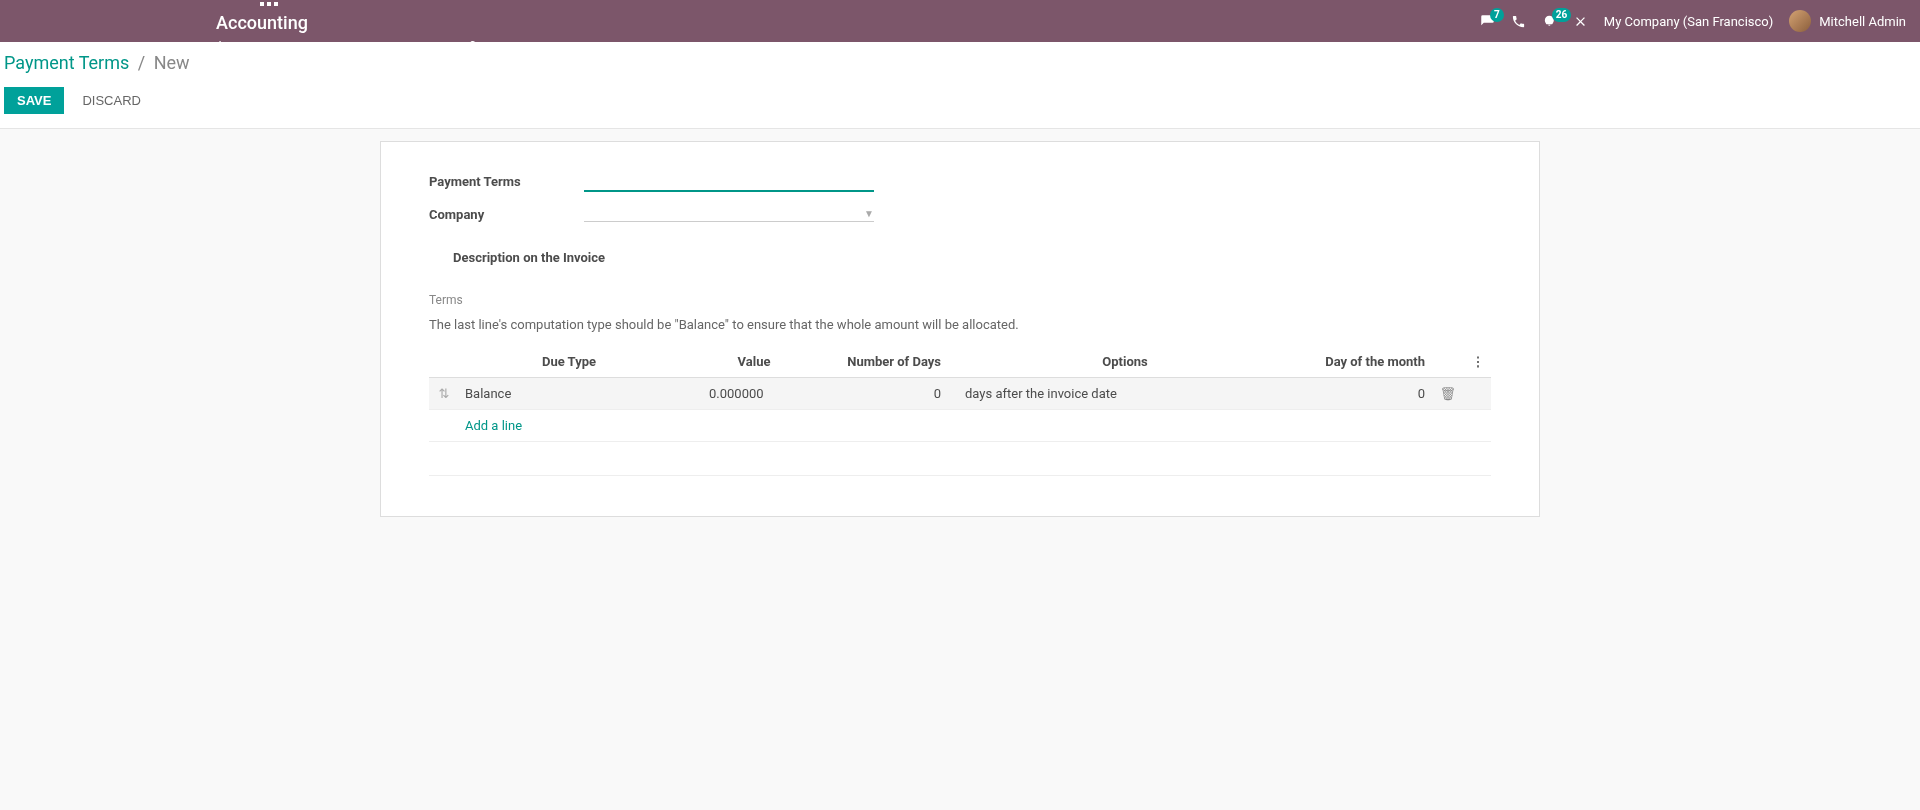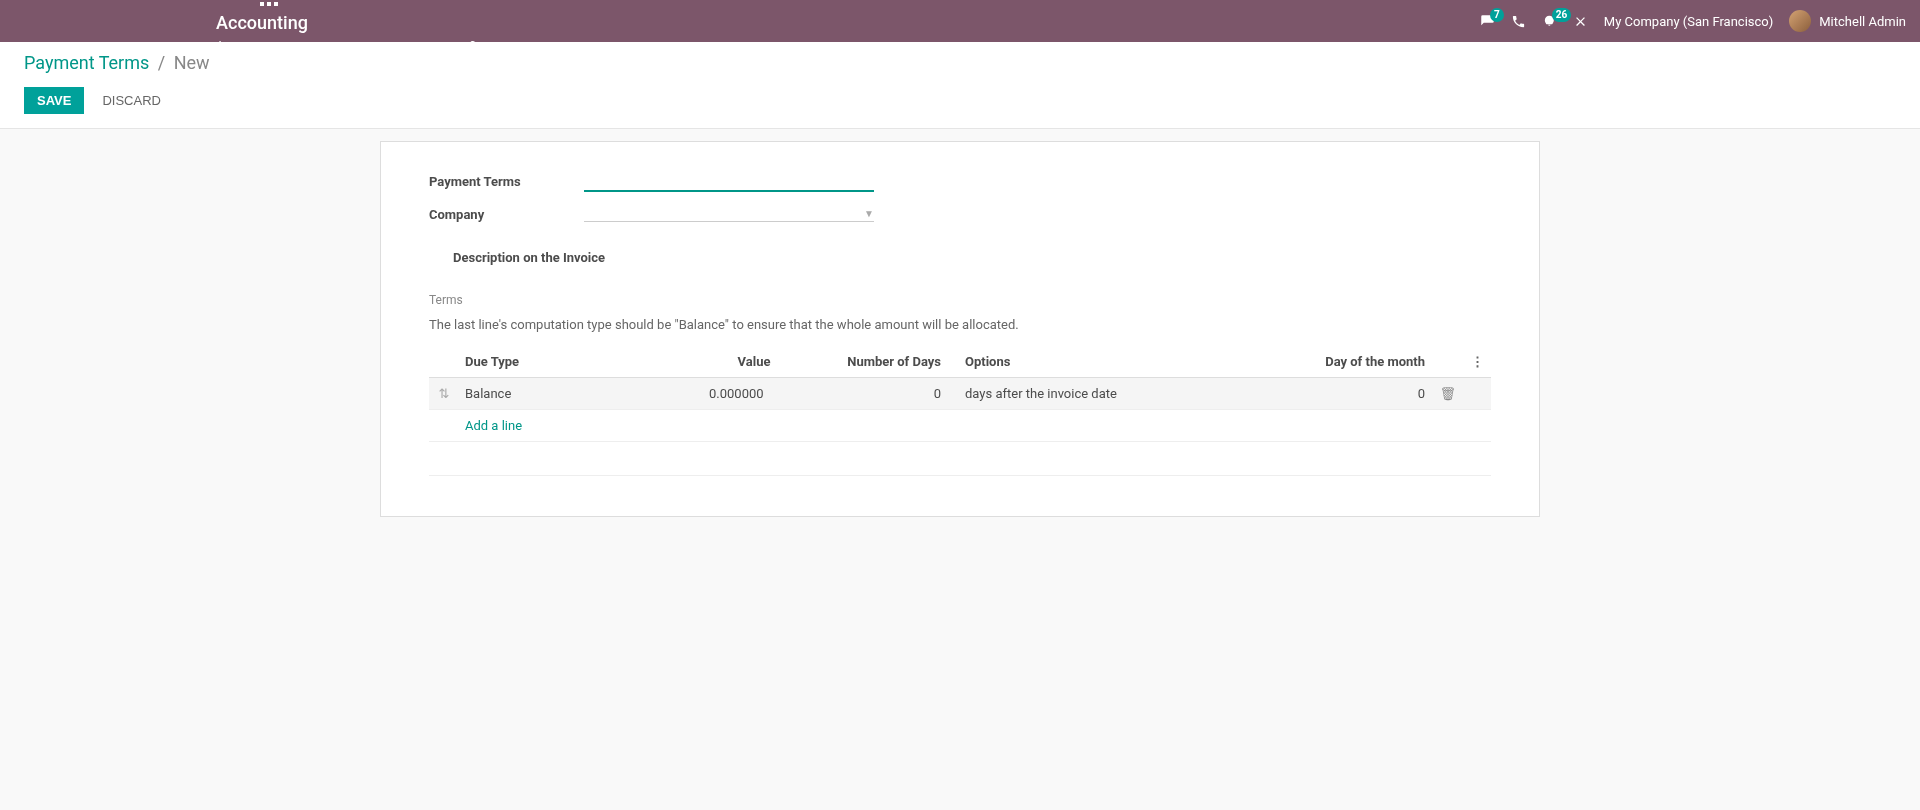--- a/index.html
+++ b/index.html
@@ -15,21 +15,21 @@
     .nav-menu li { cursor: pointer; font-size: 13px; color: #fff; }
     .nav-right { margin-left: auto; display: flex; align-items: center; gap: 16px; }
     .nav-icon { position: relative; cursor: pointer; display: inline-flex; align-items: center; }
     .nav-icon svg { width: 15px; height: 15px; fill: #fff; }
     .badge { position: absolute; top: -6px; left: 10px; background: #00a19a; color: #fff; font-size: 10px; font-weight: 700; padding: 0 4px; border-radius: 8px; min-width: 14px; text-align: center; line-height: 14px; }
     .company-name { font-size: 13px; cursor: pointer; }
     .user { display: flex; align-items: center; gap: 8px; cursor: pointer; }
     .avatar { width: 22px; height: 22px; border-radius: 50%; background: linear-gradient(135deg,#d4a373,#8b5e3c); display: inline-block; }
     
     
-    .control-panel { background: #fff; padding: 10px 24px 14px; border-bottom: 1px solid #e5e5e5; }
+    .control-panel { background: #fff; padding: 10px 4px 14px; border-bottom: 1px solid #e5e5e5; }
     .breadcrumb { font-size: 18px; color: #7c566a; margin-bottom: 14px; }
     .breadcrumb a { color: #009688; text-decoration: none; cursor: pointer; }
     .breadcrumb .sep { color: #888; margin: 0 4px; }
     .breadcrumb .current { color: #888; }
     .cp-buttons { display: flex; gap: 10px; align-items: center; }
     .btn-primary { background: #00a19a; color: #fff; border: 1px solid #00a19a; padding: 5px 12px; font-size: 13px; font-weight: 700; cursor: pointer; text-transform: uppercase; }
     .btn-secondary { background: transparent; color: #666; border: none; padding: 5px 8px; font-size: 13px; cursor: pointer; text-transform: uppercase; }
     
     
     .form-wrap { padding: 12px 0 40px; display: flex; justify-content: center; }
@@ -44,21 +44,21 @@
     .textarea-wrap { border: 1px solid #ddd; position: relative; }
     .desc-textarea { width: 100%; min-height: 105px; border: none; padding: 8px 10px; font-size: 13px; resize: none; outline: none; font-family: inherit; }
     .desc-textarea::placeholder { color: #aaa; }
     .resize-handle { height: 10px; background: #f7f7f7; border-top: 1px solid #eee; display: flex; justify-content: center; align-items: center; cursor: ns-resize; }
     .resize-handle::before { content: ""; width: 28px; height: 3px; border-top: 1px solid #bbb; border-bottom: 1px solid #bbb; }
     
     .section-title { font-size: 12px; color: #888; margin: 28px 0 10px; }
     .hint { color: #666; font-size: 13px; margin-bottom: 14px; }
     
     .terms-table { width: 100%; border-collapse: collapse; }
-    .terms-table th { text-align: left; font-weight: 700; font-size: 13px; color: #4c4c4c; padding: 8px 6px; border-bottom: 1px solid #ddd; }
+    .terms-table th { text-align: center; font-weight: 700; font-size: 13px; color: #4c4c4c; padding: 8px 6px; border-bottom: 1px solid #ddd; }
     .terms-table td { padding: 8px 6px; font-size: 13px; color: #4c4c4c; border-bottom: 1px solid #eee; }
     .col-handle { width: 30px; text-align: center; }
     .col-duetype { width: 220px; }
     .col-value { width: 150px; text-align: left; }
     .col-days { width: 130px; text-align: right; padding-right: 18px !important; }
     .col-options { }
     .col-daymonth { width: 140px; text-align: right; }
     .col-trash { width: 34px; text-align: center; }
     .col-menu { width: 26px; text-align: center; }
     .drag-handle { color: #aaa; cursor: grab; }

